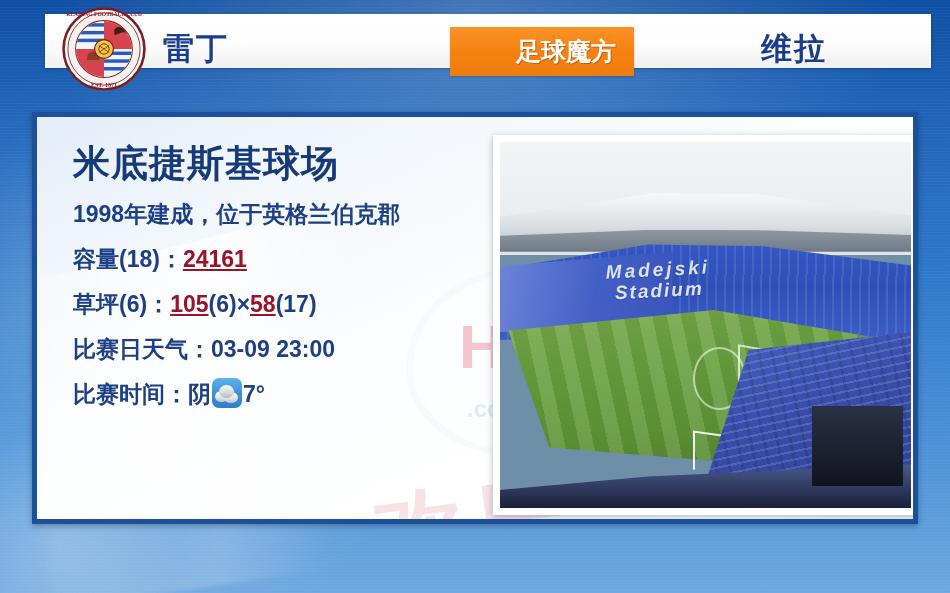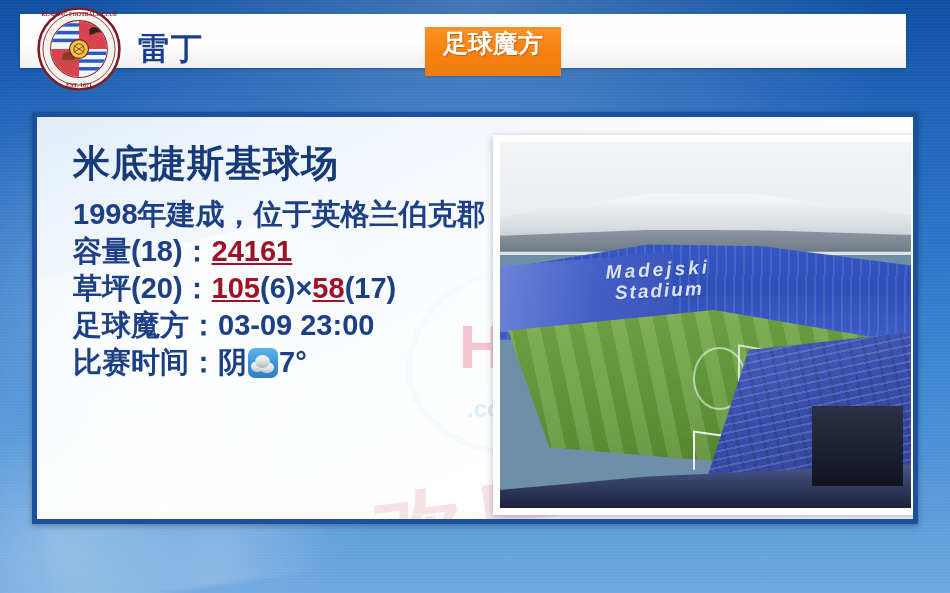--- a/index.html
+++ b/index.html
@@ -31,42 +31,43 @@
   .bg-glow.g2{left:-40px;top:120px;width:180px;height:300px;
     background:radial-gradient(ellipse,rgba(255,255,255,.10),rgba(255,255,255,0) 70%);}
   .bg-swoosh{
     position:absolute;left:40px;top:430px;width:420px;height:150px;
     background:linear-gradient(108deg,rgba(255,255,255,0) 0%,rgba(255,255,255,.18) 45%,rgba(255,255,255,0) 70%);
     transform:rotate(-8deg);pointer-events:none;filter:blur(2px);
   }
 
   
   #header{
-    position:absolute;left:20px;top:14px;width:886px;height:54px;
+    position:absolute;left:45px;top:14px;width:886px;height:54px;
     background:linear-gradient(180deg,#ffffff 0%,#fdfdfd 55%,#f0f0f0 100%);
     box-shadow:0 1px 3px rgba(0,0,0,.25);
     text-decoration:underline;
   }
   .badge-wrap{position:absolute;top:-8px;width:86px;height:86px;}
   .badge-wrap.left{left:16px;}
   .badge-wrap.right{right:10px;}
 
   .team-name{
     position:absolute;top:0;height:70px;line-height:70px;
     font-size:31px;font-weight:bold;color:#1a3c8c;letter-spacing:2px;
     white-space:nowrap;
   }
   .team-name.left{left:118px;}
   .team-name.right{right:104px;}
 
   #site-logo{
     position:absolute;left:405px;top:13px;width:136px;height:49px;
     background:linear-gradient(180deg,#fb9227 0%,#f5820f 50%,#ef7c10 100%);
-    display:flex;justify-content:center;
+    display:flex;align-items:center;justify-content:center;
     box-shadow:0 1px 2px rgba(0,0,0,.18);
+    padding-left:48px;
   }
   #site-logo span{
     color:#ffffff;font-size:25px;font-weight:bold;letter-spacing:0px;
     text-shadow:1px 1px 0 rgba(190,92,10,.85);
     white-space:nowrap;
   }
 
   
   #card{
     position:absolute;left:32px;top:112px;width:886px;height:412px;
@@ -110,22 +111,22 @@
     color:#e8a0ae;letter-spacing:4px;transform:rotate(-7deg);white-space:nowrap;
   }
 
   
   #info{position:absolute;left:36px;top:28px;width:420px;z-index:3;}
   #stadium-title{
     font-size:37px;font-weight:bold;color:#173a78;letter-spacing:1px;
     margin:0 8px 12px 0;line-height:1.05;white-space:nowrap;
   }
   .info-line{
-    font-size:29px;font-weight:bold;color:#1c3f85;
-    line-height:37px;white-space:nowrap;
+    font-size:23px;font-weight:bold;color:#1c3f85;
+    line-height:37px;white-space:nowrap;margin-top:8px;
   }
   .val-red{color:#9c1226;text-decoration:underline;}
   .val-blue{color:#1c3f85;}
   .sep{color:#1c3f85;}
 
   
   .wx-icon{
     display:inline-block;vertical-align:-6px;width:30px;height:30px;
     border-radius:7px;
     background:linear-gradient(180deg,#5fb4ea 0%,#3a90d8 55%,#2e7fc9 100%);
@@ -242,20 +243,21 @@
       <text x="50" y="94" text-anchor="middle" font-size="7" fill="#7e1c24" font-family="Liberation Serif, serif" font-weight="bold">EST. 1871</text>
     </svg>
   </div>
 
   <div class="team-name left">雷丁</div>
 
   <div id="site-logo">
     <span>足球魔方</span>
   </div>
 
+  <div class="team-name right">维拉</div>
 
 </div>
 
 <div id="card">
 
   <div id="watermark">
     <div class="wm-bubble"></div>
     <div class="wm-tail"></div>
     <div class="wm-hh"><span class="r">H</span><span>H</span></div>
     <div class="wm-com">.com</div>
@@ -265,25 +267,25 @@
   <div id="info">
     <h1 id="stadium-title">米底捷斯基球场</h1>
 
     <div class="info-line">1998年建成，位于英格兰伯克郡</div>
 
     <div class="info-line">
       <span>容量(18)：</span><span class="val-red">24161</span>
     </div>
 
     <div class="info-line">
-      <span>草坪(20)：</span><span class="val-red">105</span><span class="val-blue">(6)</span><span class="sep">×</span><span class="val-red">58</span><span class="val-blue">(17)</span>
+      <span>草坪(6)：</span><span class="val-red">105</span><span class="val-blue">(6)</span><span class="sep">×</span><span class="val-red">58</span><span class="val-blue">(17)</span>
     </div>
 
     <div class="info-line">
-      <span>足球魔方：</span><span class="val-blue">03-09 23:00</span>
+      <span>比赛日天气：</span><span class="val-blue">03-09 23:00</span>
     </div>
 
     <div class="info-line">
       <span>比赛时间：</span><span class="val-blue">阴</span><span class="wx-icon"><span class="c1"></span><span class="c2"></span><span class="c3"></span></span><span class="val-blue">7°</span>
     </div>
   </div>
 
   <div id="photo-frame">
     <div id="photo">
       <div class="sky"></div>

